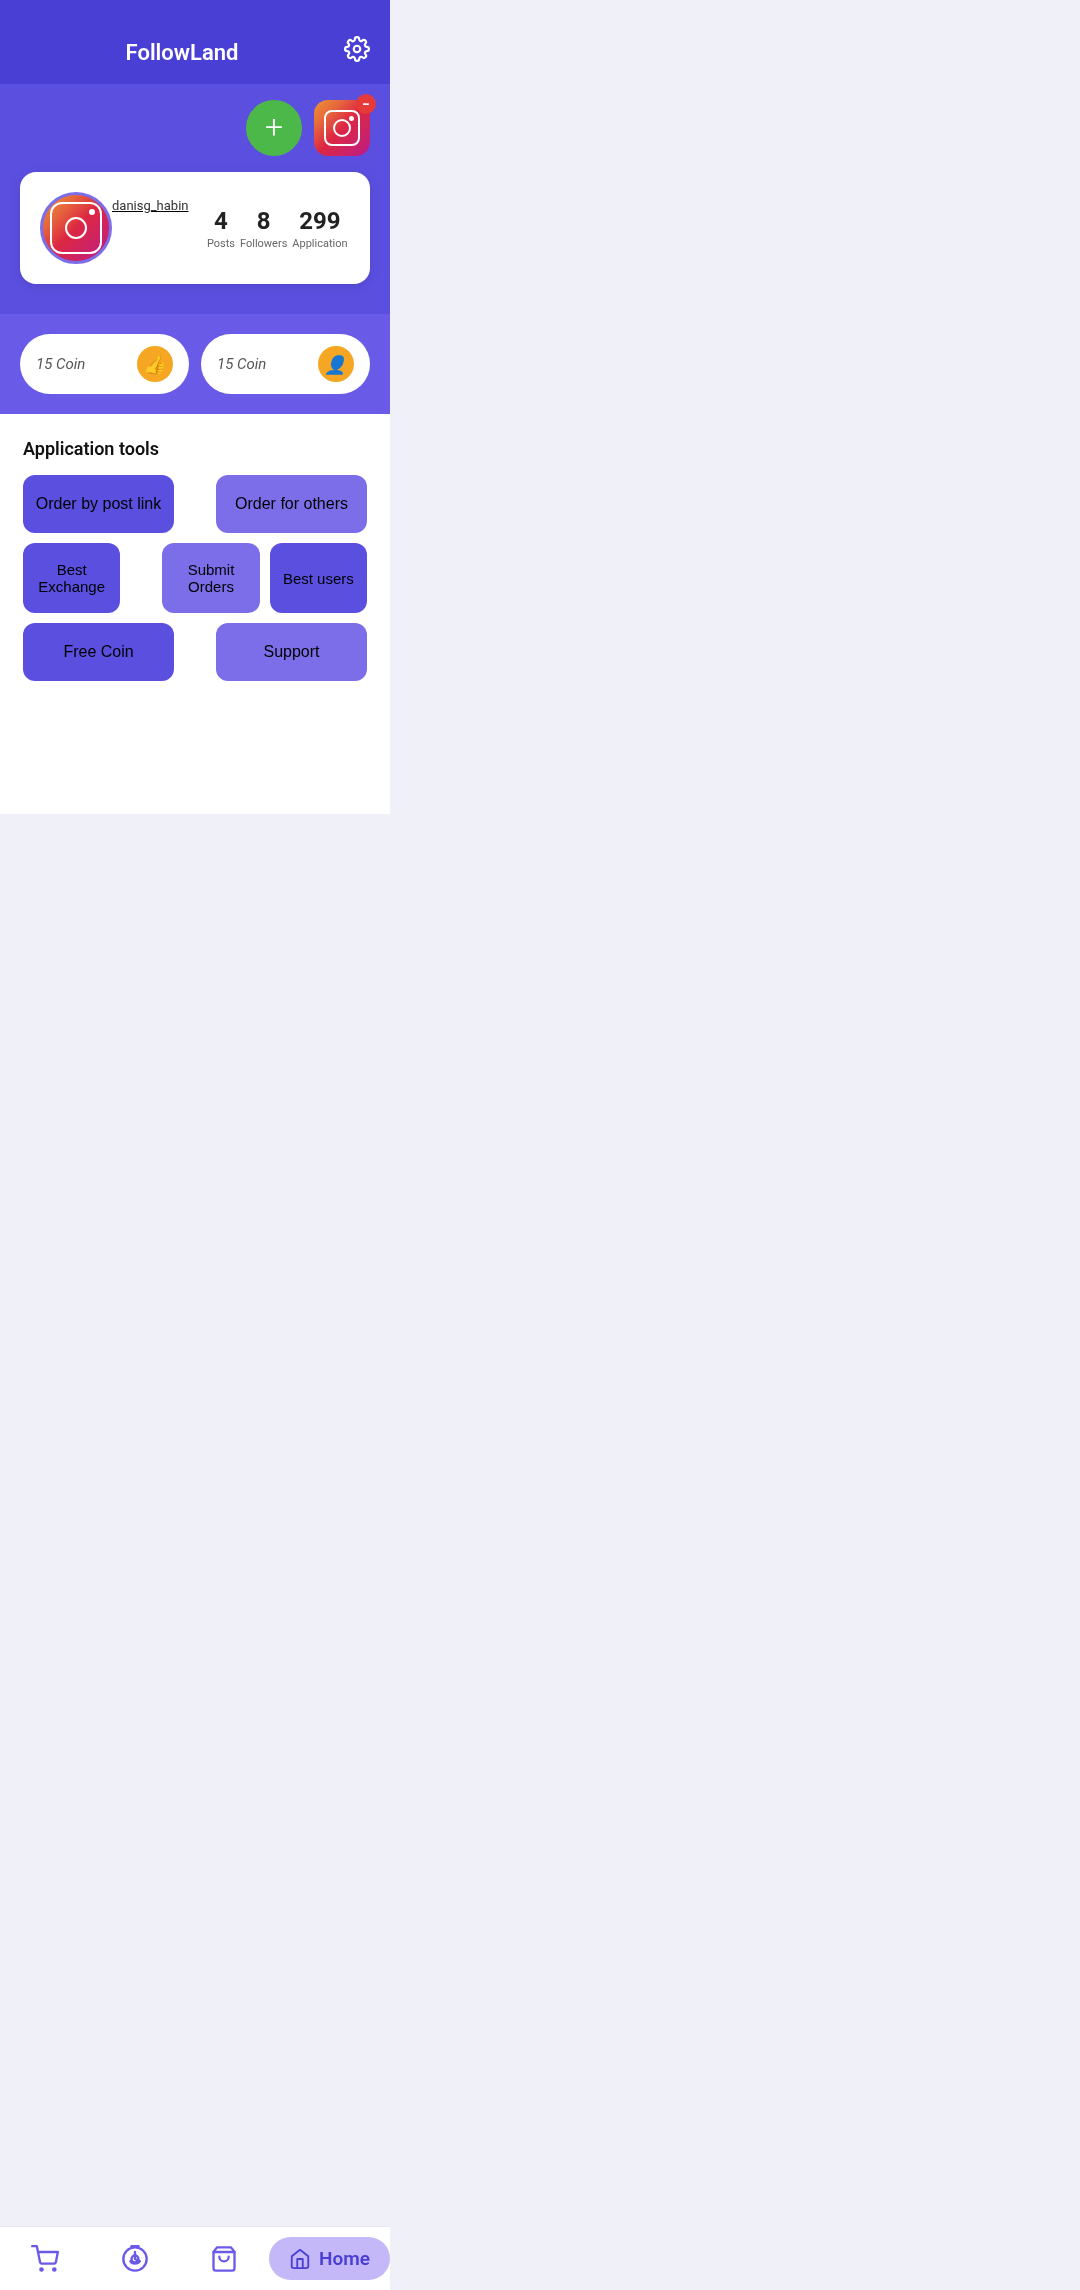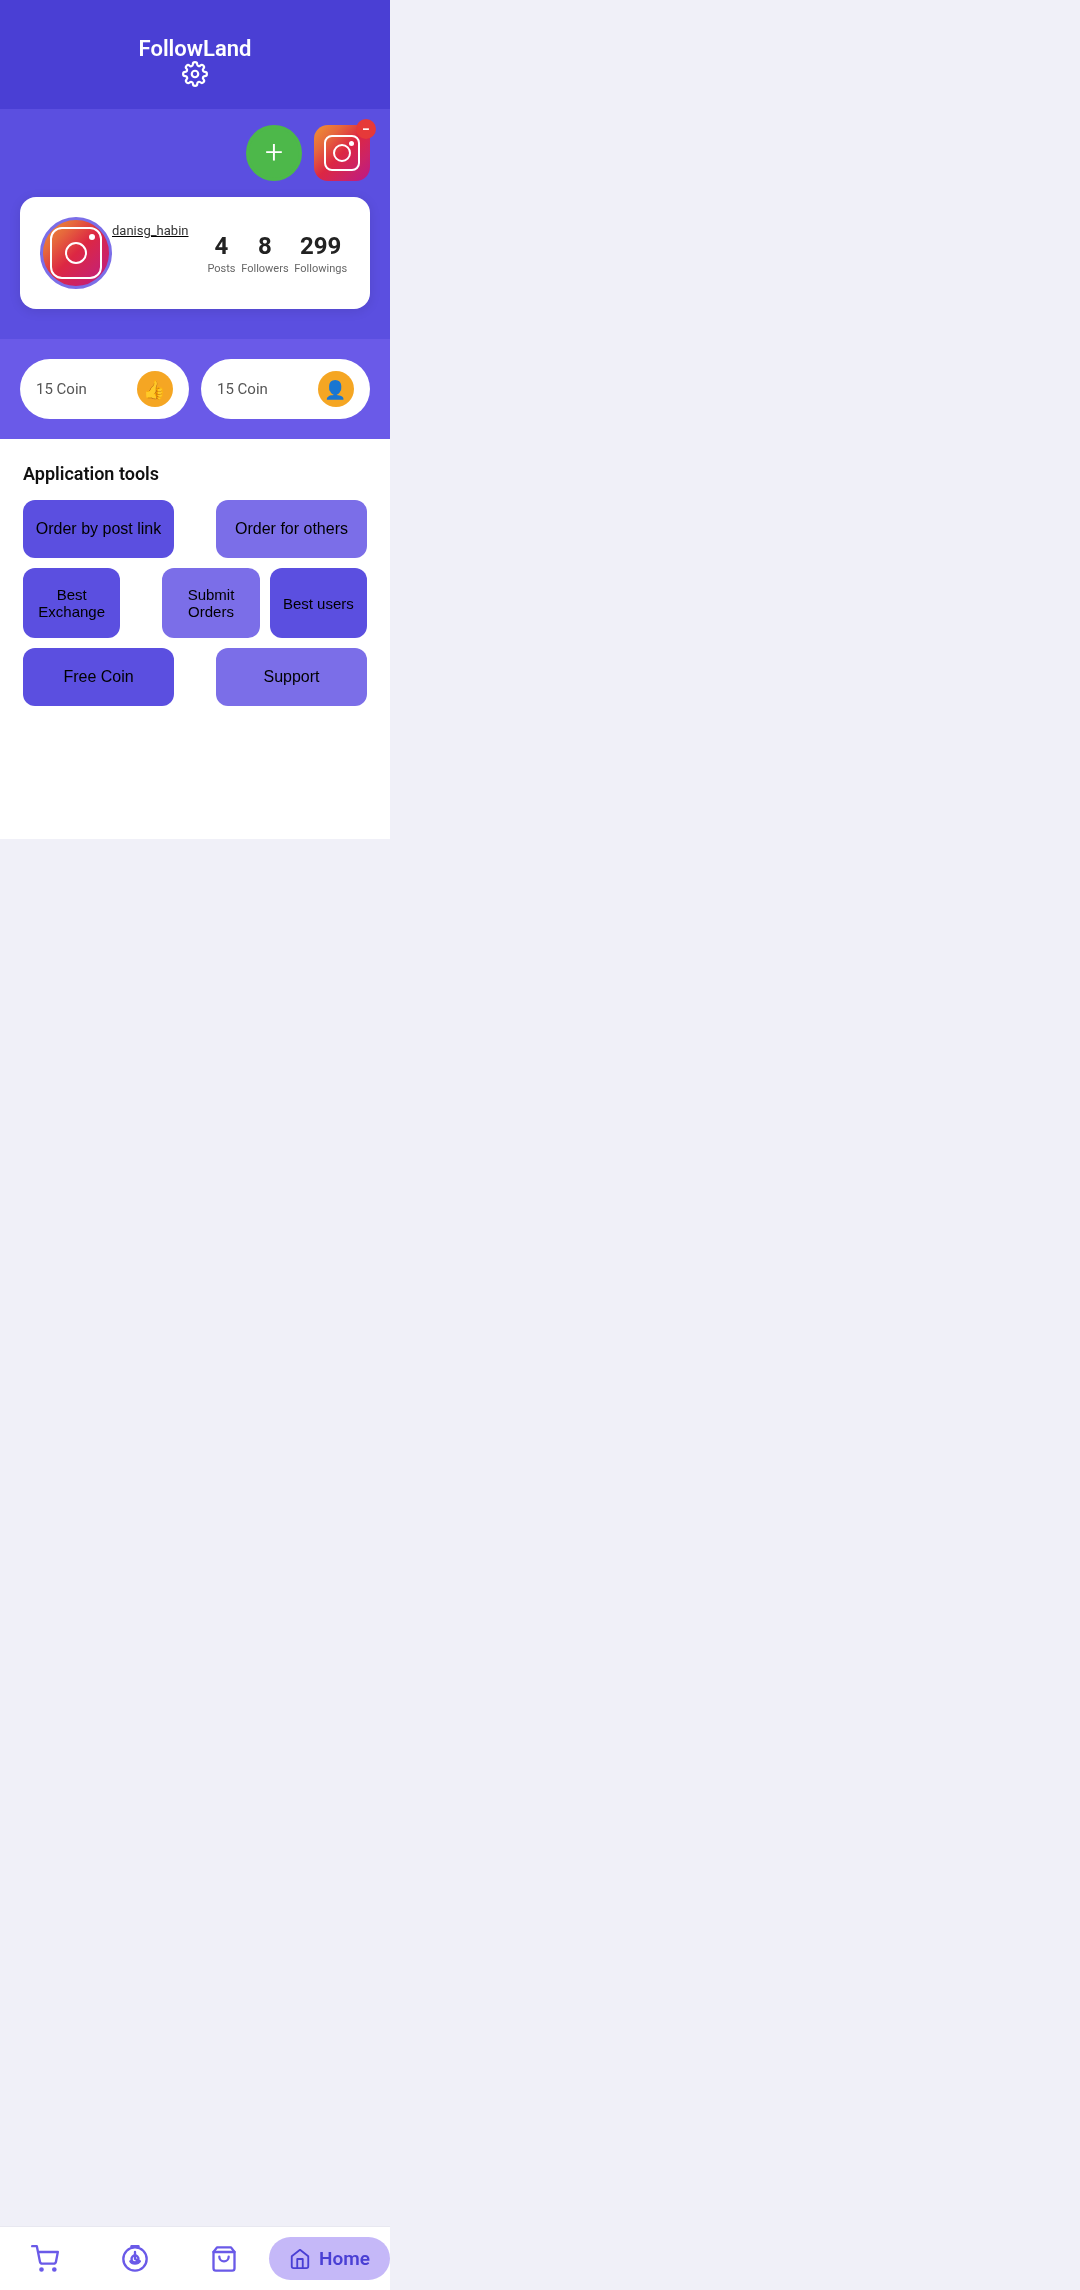--- a/index.html
+++ b/index.html
@@ -14,21 +14,20 @@
     }
 
     
     .header {
       background: #4a3fd4;
       display: flex;
       align-items: center;
       justify-content: space-between;
       padding: 16px 20px;
       padding-top: 36px;
-      flex-direction: column;
     }
     .header-title {
       color: white;
       font-size: 22px;
       font-weight: 600;
     }
     .gear-icon {
       color: white;
       font-size: 24px;
       cursor: pointer;
@@ -203,20 +202,21 @@
       margin-top: 2px;
     }
 
     
     .coin-section {
       background: #6a5ae8;
       margin: 0 0 0;
       padding: 20px;
       display: flex;
       gap: 12px;
+      font-style: italic;
     }
     .coin-btn {
       flex: 1;
       background: white;
       border-radius: 30px;
       padding: 12px 16px;
       display: flex;
       align-items: center;
       justify-content: space-between;
       cursor: pointer;
@@ -355,21 +355,21 @@
       <div class="stat-item">
         <div class="stat-number">4</div>
         <div class="stat-label">Posts</div>
       </div>
       <div class="stat-item">
         <div class="stat-number">8</div>
         <div class="stat-label">Followers</div>
       </div>
       <div class="stat-item">
         <div class="stat-number">299</div>
-        <div class="stat-label">Followings</div>
+        <div class="stat-label">Application</div>
       </div>
     </div>
   </div>
 </div>
 
 <div class="coin-section">
   <div class="coin-btn">
     <span class="coin-label">15 Coin</span>
     <div class="coin-icon">👍</div>
   </div>

